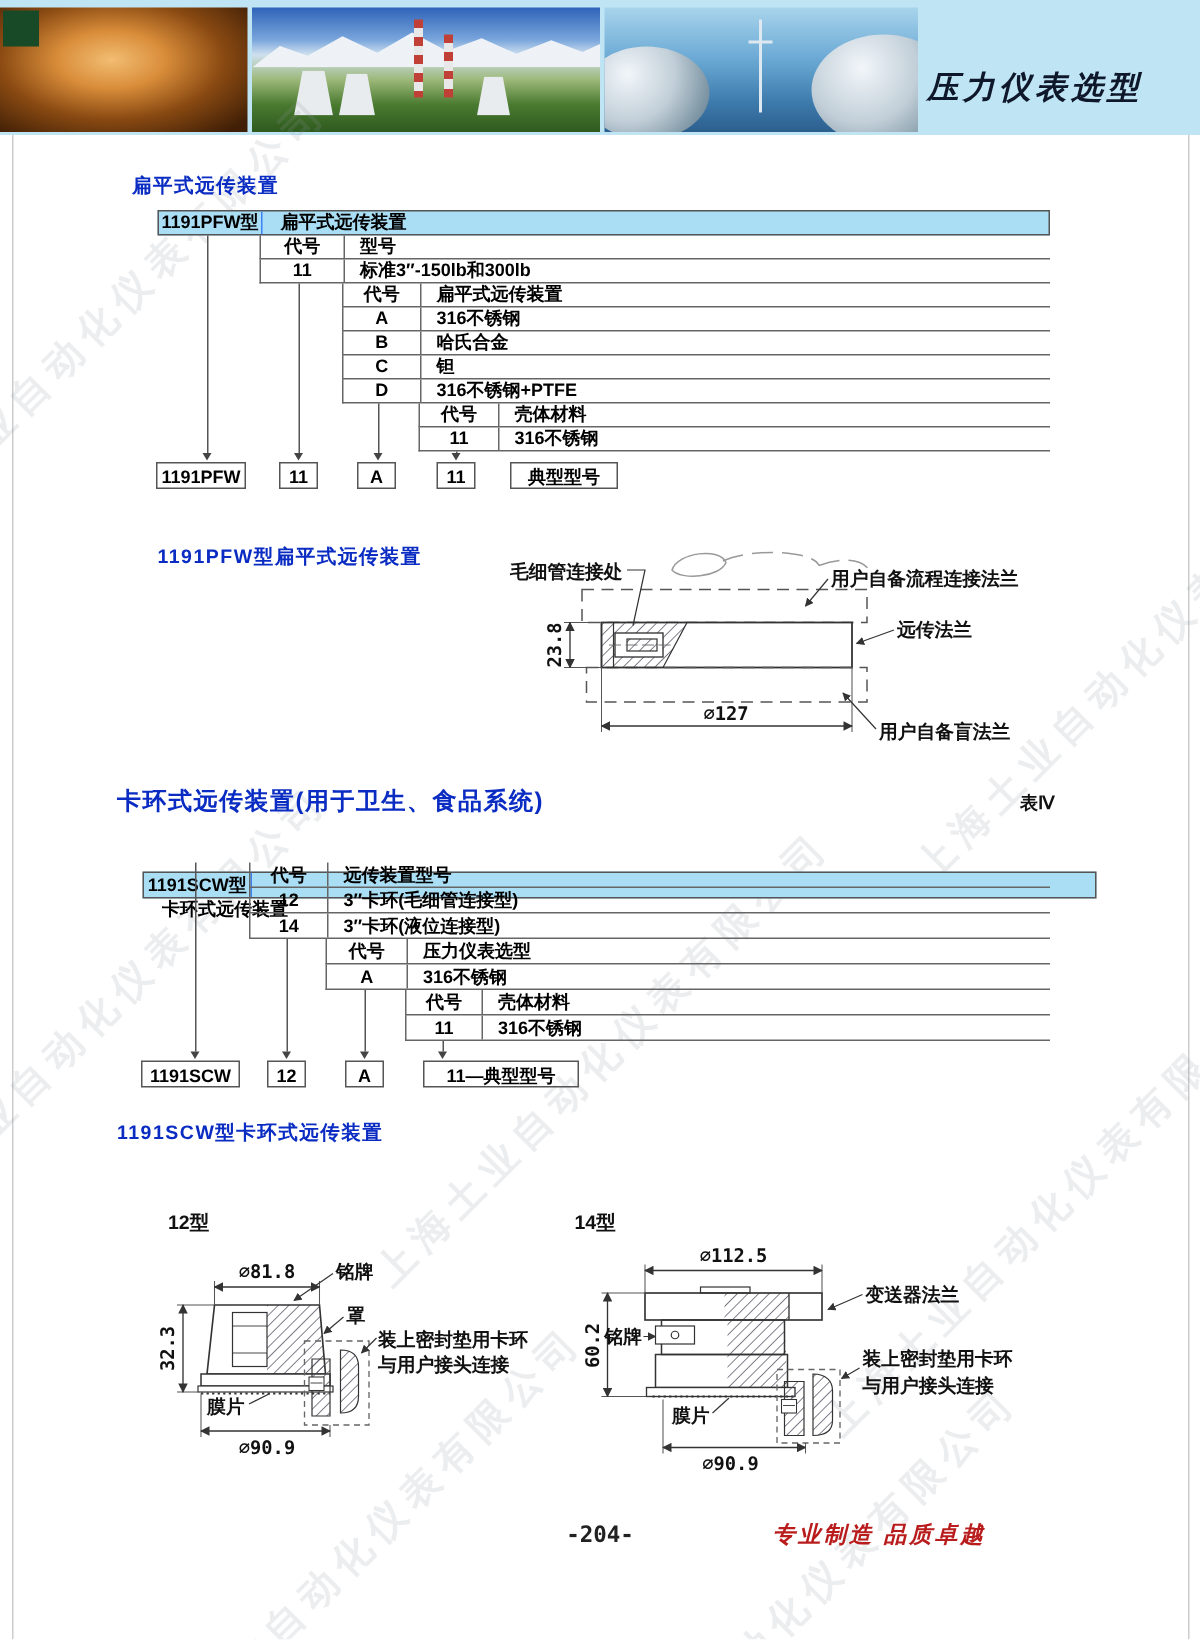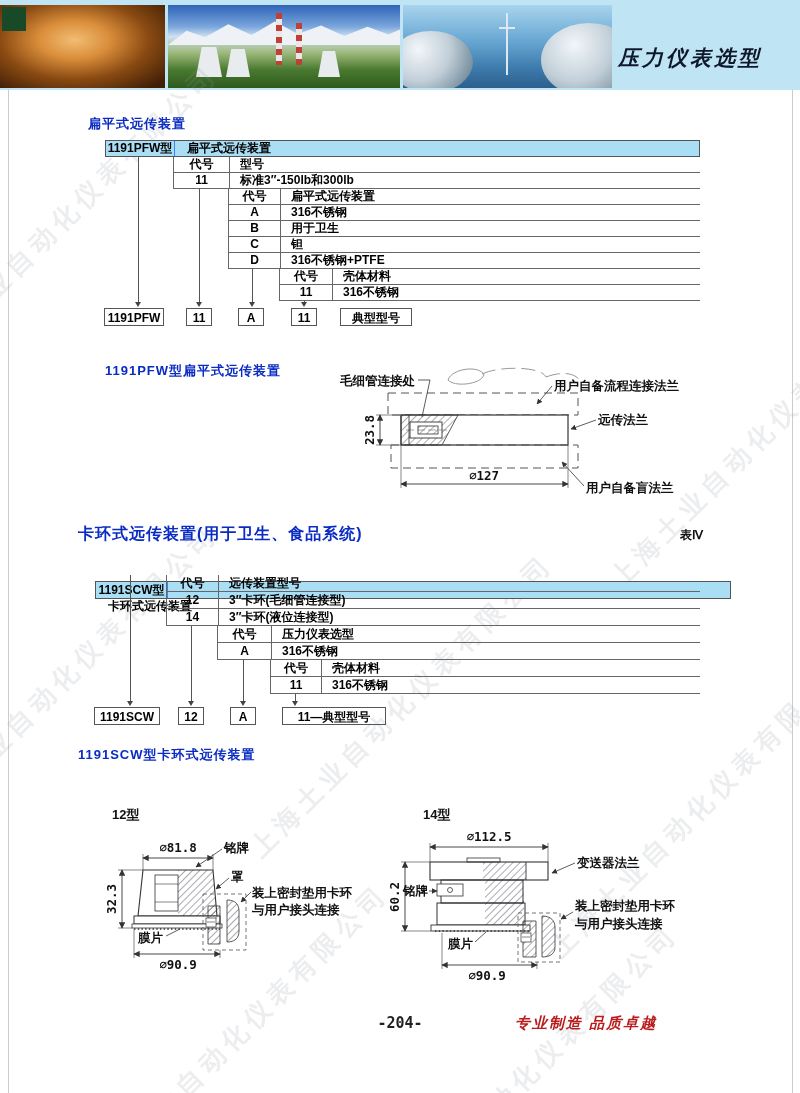--- a/index.html
+++ b/index.html
@@ -115,21 +115,21 @@
   <div class="trow" style="left:228px;top:189px;width:472px;height:16px;line-height:15px;">
     <span class="tc" style="width:51px;">代号</span>
     <span class="tv">扁平式远传装置</span>
   </div>
   <div class="trow" style="left:228px;top:205px;width:472px;height:16px;line-height:15px;">
     <span class="tc" style="width:51px;">A</span>
     <span class="tv">316不锈钢</span>
   </div>
   <div class="trow" style="left:228px;top:221px;width:472px;height:16px;line-height:15px;">
     <span class="tc" style="width:51px;">B</span>
-    <span class="tv">用于卫生</span>
+    <span class="tv">哈氏合金</span>
   </div>
   <div class="trow" style="left:228px;top:237px;width:472px;height:16px;line-height:15px;">
     <span class="tc" style="width:51px;">C</span>
     <span class="tv">钽</span>
   </div>
   <div class="trow" style="left:228px;top:253px;width:472px;height:16px;line-height:15px;">
     <span class="tc" style="width:51px;">D</span>
     <span class="tv">316不锈钢+PTFE</span>
   </div>
   <div class="trow" style="left:279px;top:269px;width:421px;height:16px;line-height:15px;">
@@ -247,21 +247,21 @@
   <div class="vln" style="left:295px;top:694px;height:7px;"></div>
   <div class="arr" style="left:292px;top:701px;"></div>
 
   <div class="mbox" style="left:94px;top:707px;width:66px;">1191SCW</div>
   <div class="mbox" style="left:178px;top:707px;width:26px;">12</div>
   <div class="mbox" style="left:230px;top:707px;width:26px;">A</div>
   <div class="mbox" style="left:282px;top:707px;width:104px;">11—典型型号</div>
 
   <div class="sec-title" style="left:78px;top:746px;">1191SCW型卡环式远传装置</div>
   <div class="type-label" style="left:112px;top:806px;">12型</div>
-  <div class="type-label" style="left:383px;top:806px;margin-left:40px;">14型</div>
+  <div class="type-label" style="left:383px;top:806px;">14型</div>
 
   <svg class="dg" style="left:100px;top:828px;" width="290" height="155" viewBox="0 0 290 155">
     <defs>
       <pattern id="hz2" width="5" height="5" patternUnits="userSpaceOnUse" patternTransform="rotate(45)">
         <line x1="0" y1="0" x2="0" y2="5" stroke="#556" stroke-width="1"></line>
       </pattern>
       <marker id="ah2" viewBox="0 0 10 10" refX="9" refY="5" markerWidth="7" markerHeight="7" orient="auto-start-reverse">
         <path d="M0,0L10,5L0,10z" fill="#333"></path>
       </marker>
     </defs>

